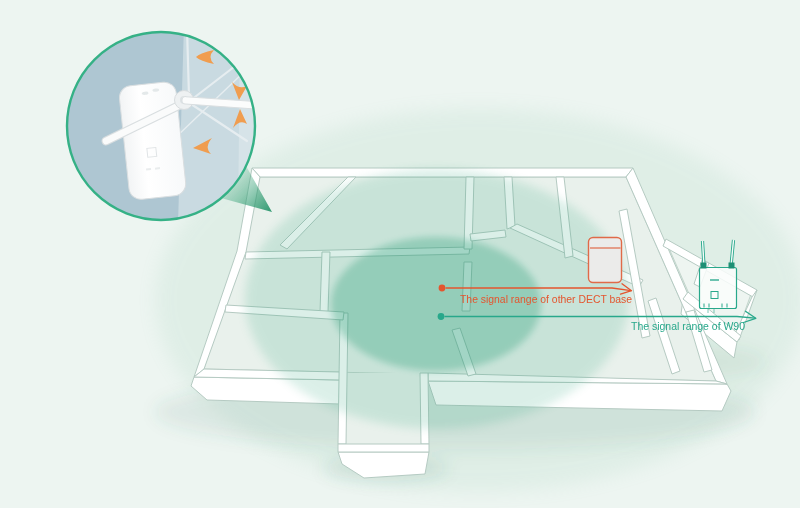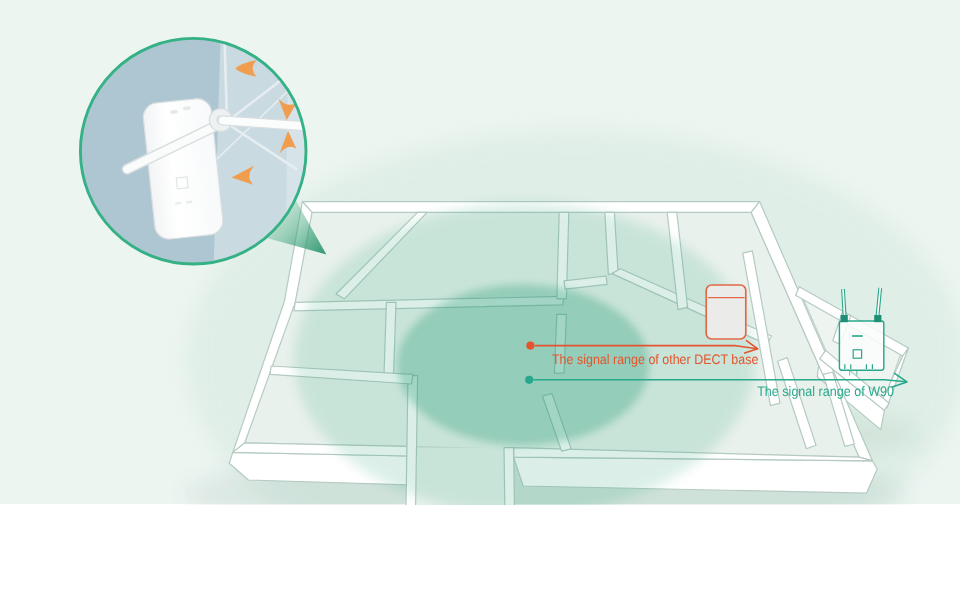--- a/index.html
+++ b/index.html
@@ -1,16 +1,16 @@
 <!DOCTYPE html>
 <html><head>
 <meta charset="utf-8">
 <style>
   html,body{margin:0;padding:0;background:#fff;}
-  .stage{width:800px;height:420px;position:relative;overflow:hidden;font-family:"Liberation Sans",sans-serif;}
+  .stage{width:800px;height:508px;position:relative;overflow:hidden;font-family:"Liberation Sans",sans-serif;}
   svg{display:block;}
   text{font-family:"Liberation Sans",sans-serif;}
 </style>
 </head>
 <body>
 
 <div class="stage">
 <svg width="800" height="508" viewBox="0 0 800 508">
   <defs>
     <filter id="blurBig" x="-30%" y="-30%" width="160%" height="160%">

